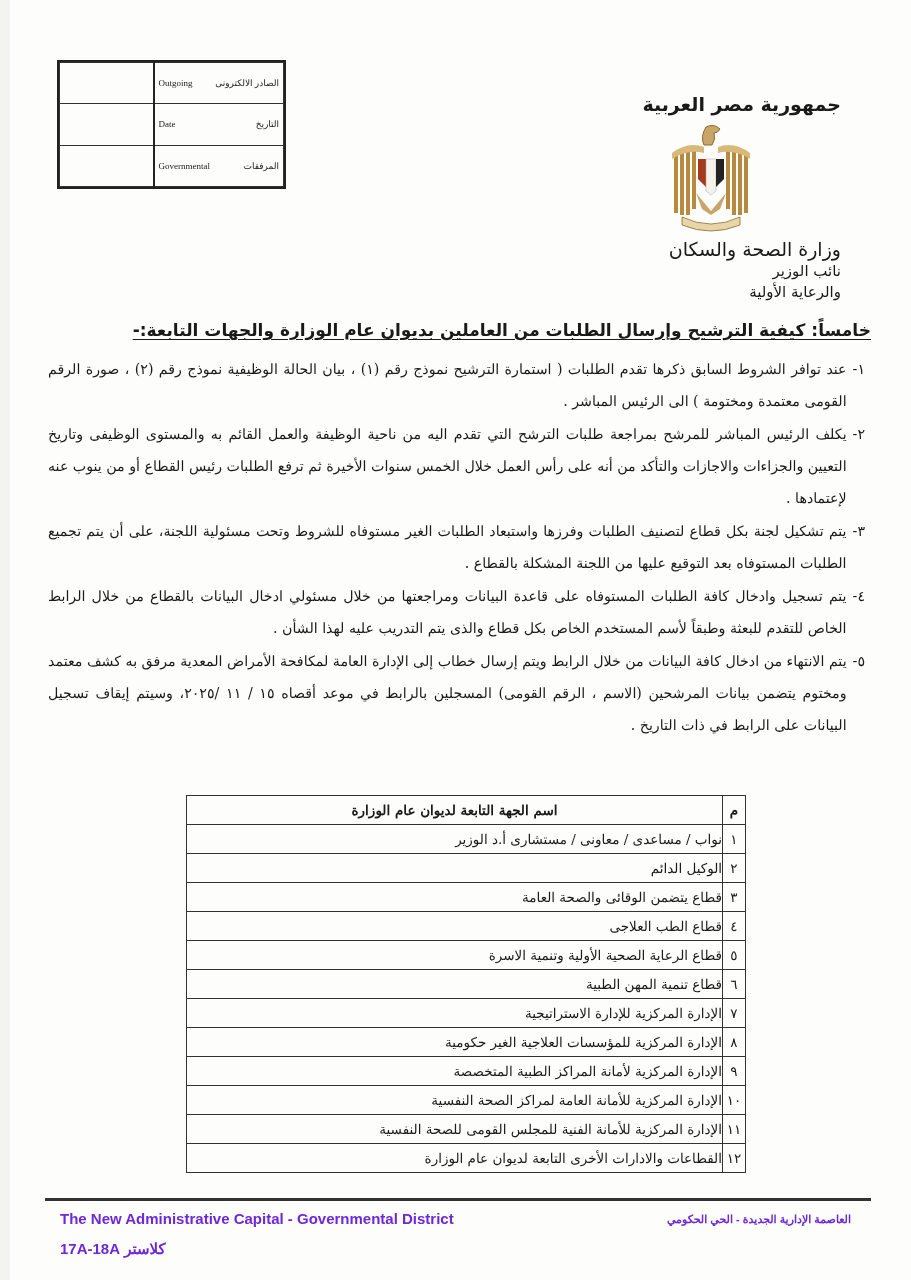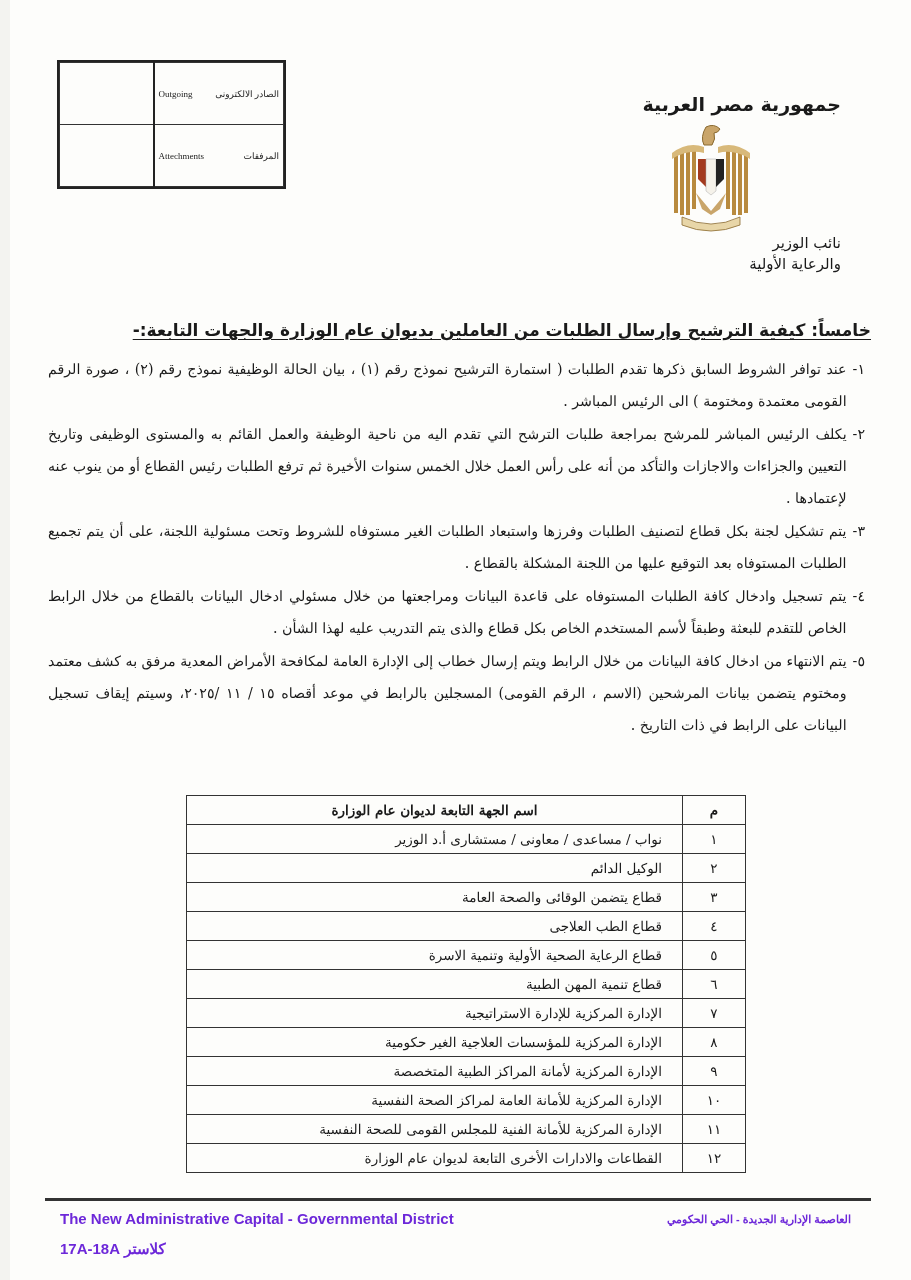--- a/index.html
+++ b/index.html
@@ -31,21 +31,21 @@
   }
   .items { position:absolute; left:48px; right:46px; top:353px; direction:rtl; text-align:justify; }
   .item { font-family:"DejaVu Serif", serif; font-size:14.2px; line-height:32px; margin-bottom:1px; display:flex; }
   .item .num { white-space:nowrap; padding-left:6px; }
   .item .txt { flex:1; }
 
   .dept-table {
     position:absolute; left:186px; top:795px; width:560px; direction:rtl;
     border-collapse:collapse; font-family:"DejaVu Serif", serif; font-size:13.5px;
   }
-  .dept-table th, .dept-table td { border:1px solid #333; height:28px; padding:0 20px; }
+  .dept-table th, .dept-table td { border:1px solid #333; height:28px; padding:0 0; }
   .dept-table th { font-weight:bold; font-size:13.5px; text-align:center; }
   .dept-table td.n { width:22px; text-align:center; }
   .dept-table td.name { text-align:right; }
 
   .footer-rule { position:absolute; left:45px; right:40px; top:1198px; height:0; border-top:3px solid #333; }
   .footer { position:absolute; left:60px; right:60px; top:1204px; font-family:"Liberation Sans", sans-serif; font-weight:bold; font-size:15px; color:#6d28d9; }
   .footer .row { display:flex; justify-content:space-between; line-height:30px; }
   .footer .en1 { }
   .footer .ar1 { direction:rtl; font-size:11px; }
   .footer .en2 { padding-left:165px; }
@@ -65,21 +65,30 @@
             <div class="lbl">
               <span>Outgoing</span>
               <span class="ar">الصادر الالكترونى</span>
             </div>
           </td>
     </tr>
     <tr>
       <td class="blank"></td>
       <td>
             <div class="lbl">
-              <span>Attechments</span>
+              <span>Date</span>
+              <span class="ar">التاريخ</span>
+            </div>
+          </td>
+    </tr>
+    <tr>
+      <td class="blank"></td>
+      <td>
+            <div class="lbl">
+              <span>Governmental</span>
               <span class="ar">المرفقات</span>
             </div>
           </td>
     </tr>
   </tbody>
     </table>
 </div>
 
 <div class="header-right">
   <div class="country">جمهورية مصر العربية</div>
@@ -103,20 +112,21 @@
 
       <path d="M32 36 h8 v28 l-8 -8z" fill="#a33a1e"></path>
       <path d="M40 36 h10 v32 l-5 4 l-5 -4z" fill="#f5f2ea" stroke="#aaa" stroke-width="0.5"></path>
       <path d="M50 36 h8 v20 l-8 8z" fill="#222"></path>
 
       <path d="M30 70 l15 18 l15 -18 l-6 16 l-9 6 l-9 -6z" fill="#c9a56a"></path>
 
       <path d="M16 94 q29 14 58 0 l0 8 q-29 12 -58 0z" fill="#e8d6a8" stroke="#8a6a30" stroke-width="0.8"></path>
     </svg>
   </div>
+  <div class="ministry">وزارة الصحة والسكان</div>
   <div class="sub-line">نائب الوزير</div>
   <div class="sub-line">والرعاية الأولية</div>
 </div>
 
 <div class="section-title">خامساً: كيفية الترشيح وإرسال الطلبات من العاملين بديوان عام الوزارة والجهات التابعة:-</div>
 
 <div class="items">
   <div class="item">
       <span class="num">١-</span>
       <span class="txt">عند توافر الشروط السابق ذكرها تقدم الطلبات ( استمارة الترشيح نموذج رقم (١) ، بيان الحالة الوظيفية نموذج رقم (٢) ، صورة الرقم القومى معتمدة ومختومة ) الى الرئيس المباشر .</span>

